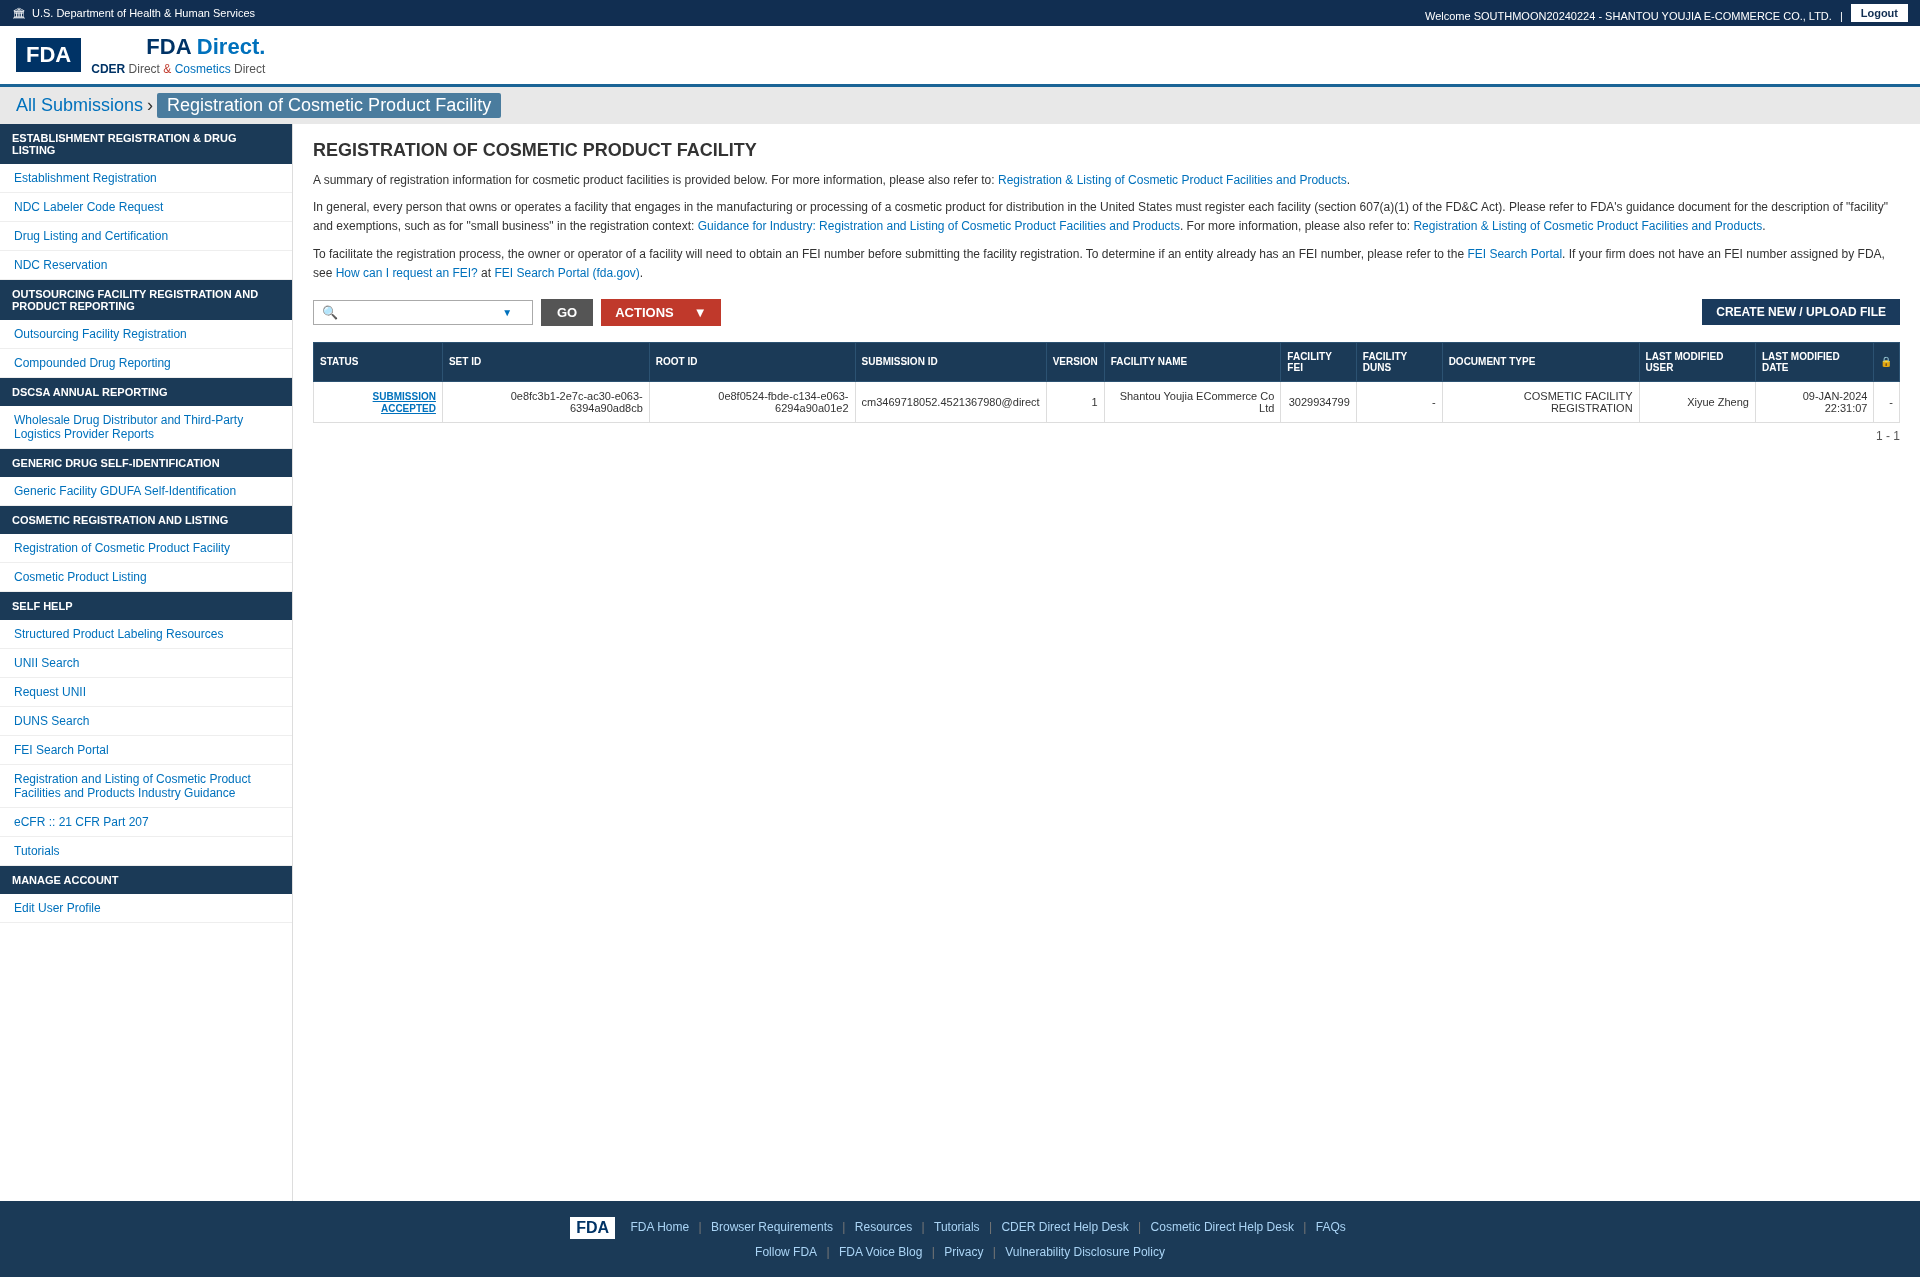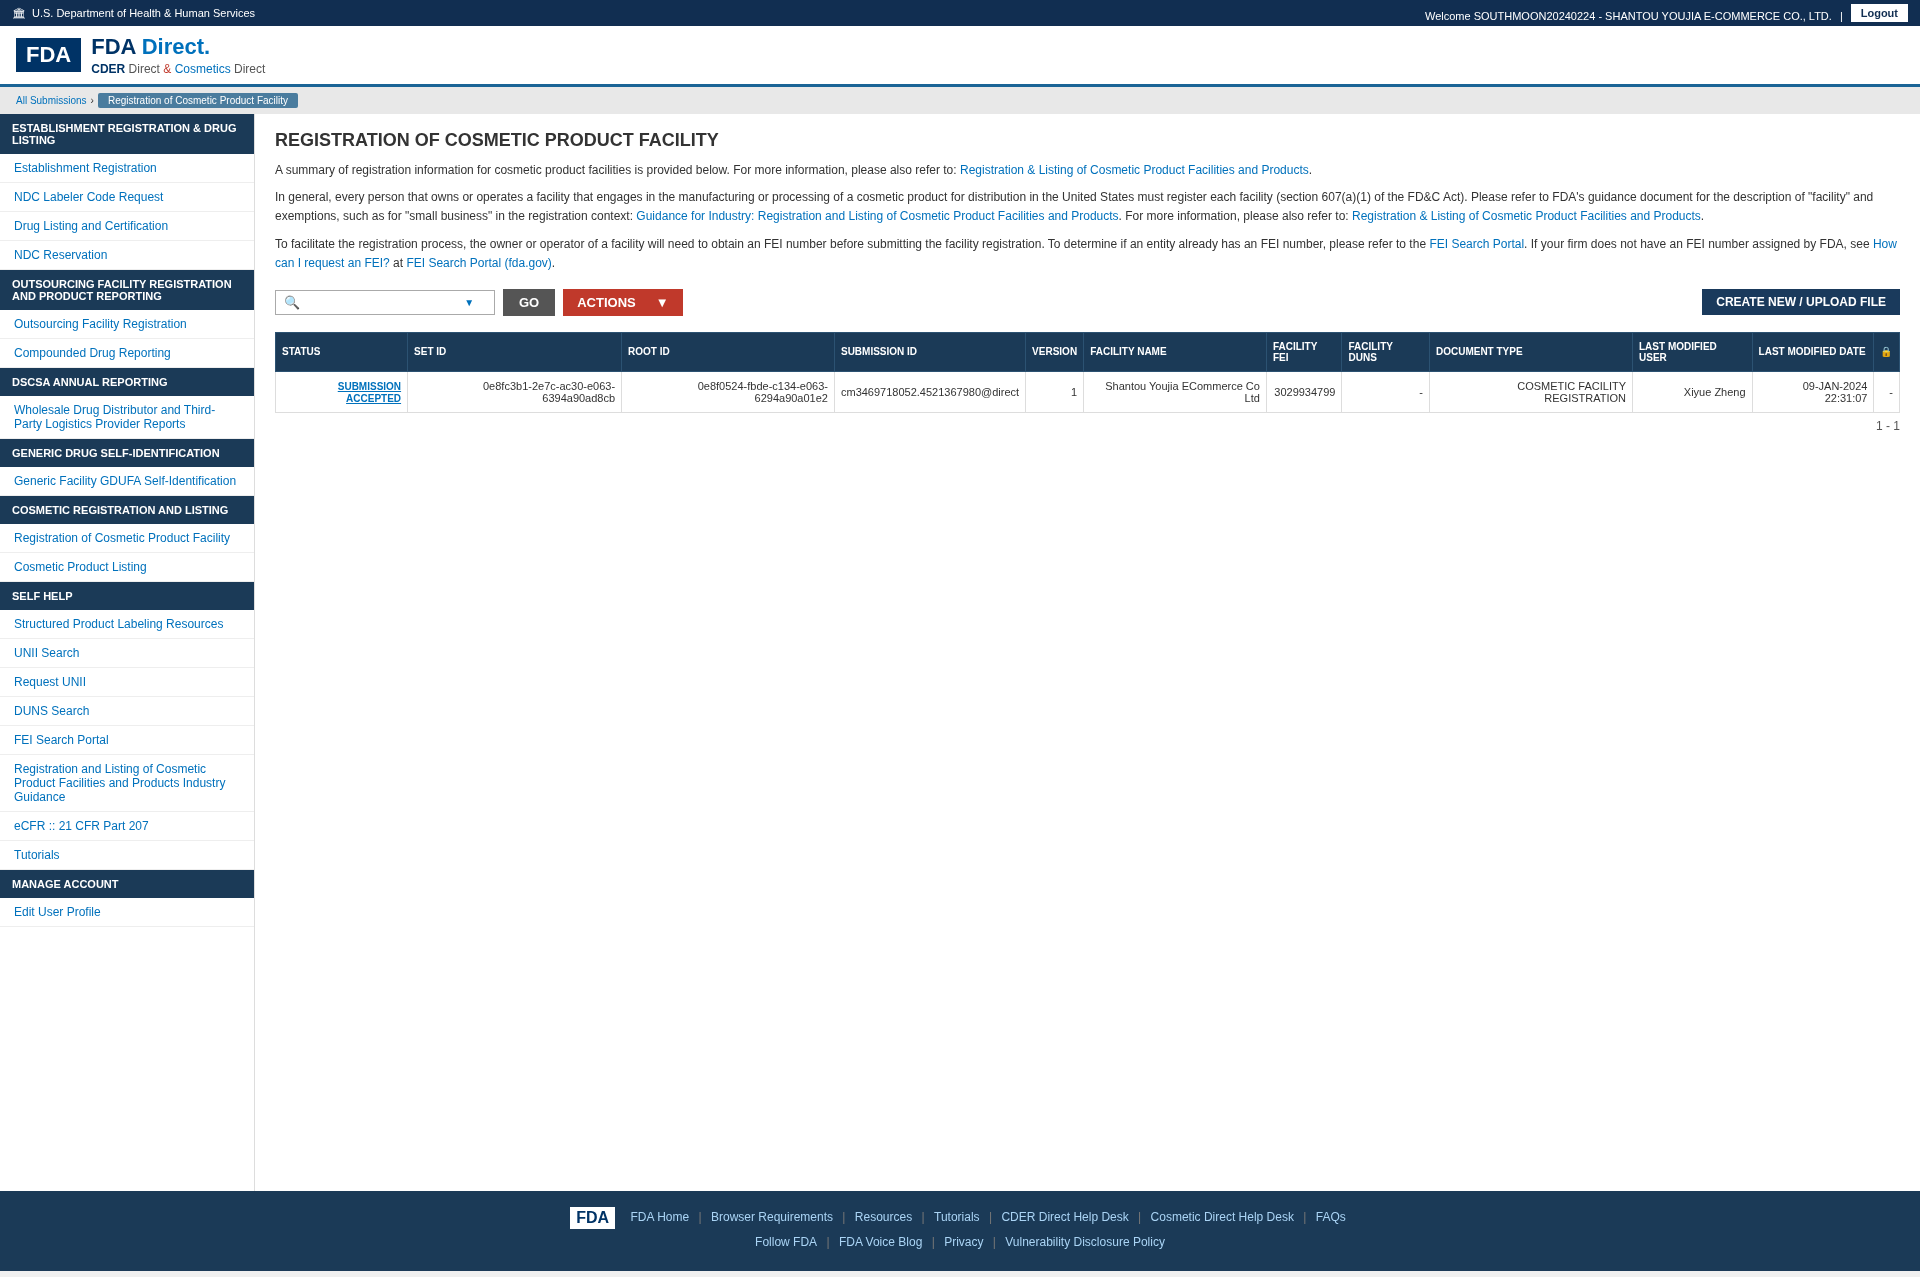--- a/index.html
+++ b/index.html
@@ -44,57 +44,58 @@
       color: #fff;
       font-size: 22px;
       font-weight: bold;
       padding: 4px 10px;
       margin-right: 10px;
     }
     .logo-text {
       font-size: 22px;
       color: #003366;
       font-weight: bold;
+      text-align: right;
     }
     .logo-text span.direct { color: #0071bc; }
     .logo-subtitle {
       font-size: 12px;
       color: #555;
       margin-top: 2px;
     }
     .logo-subtitle strong { color: #003366; }
     .logo-subtitle .amp { color: #c0392b; }
     .logo-subtitle .cosm { color: #0071bc; }
 
     
     .breadcrumb {
       background: #e8e8e8;
       padding: 6px 16px;
-      font-size: 10px;
+      font-size: 18px;
       display: flex;
       align-items: center;
       gap: 4px;
     }
     .breadcrumb a { color: #0071bc; text-decoration: none; }
     .breadcrumb .current {
       background: #4a7c9e;
       color: #fff;
       padding: 2px 10px;
       border-radius: 2px;
     }
 
     
     .main-layout {
       display: flex;
       min-height: calc(100vh - 200px);
     }
 
     
     .sidebar {
-      width: 255px;
+      width: 293px;
       flex-shrink: 0;
       background: #fff;
       border-right: 1px solid #ddd;
     }
     .sidebar-section-header {
       background: #1b3a57;
       color: #fff;
       padding: 8px 12px;
       font-size: 11px;
       font-weight: bold;

